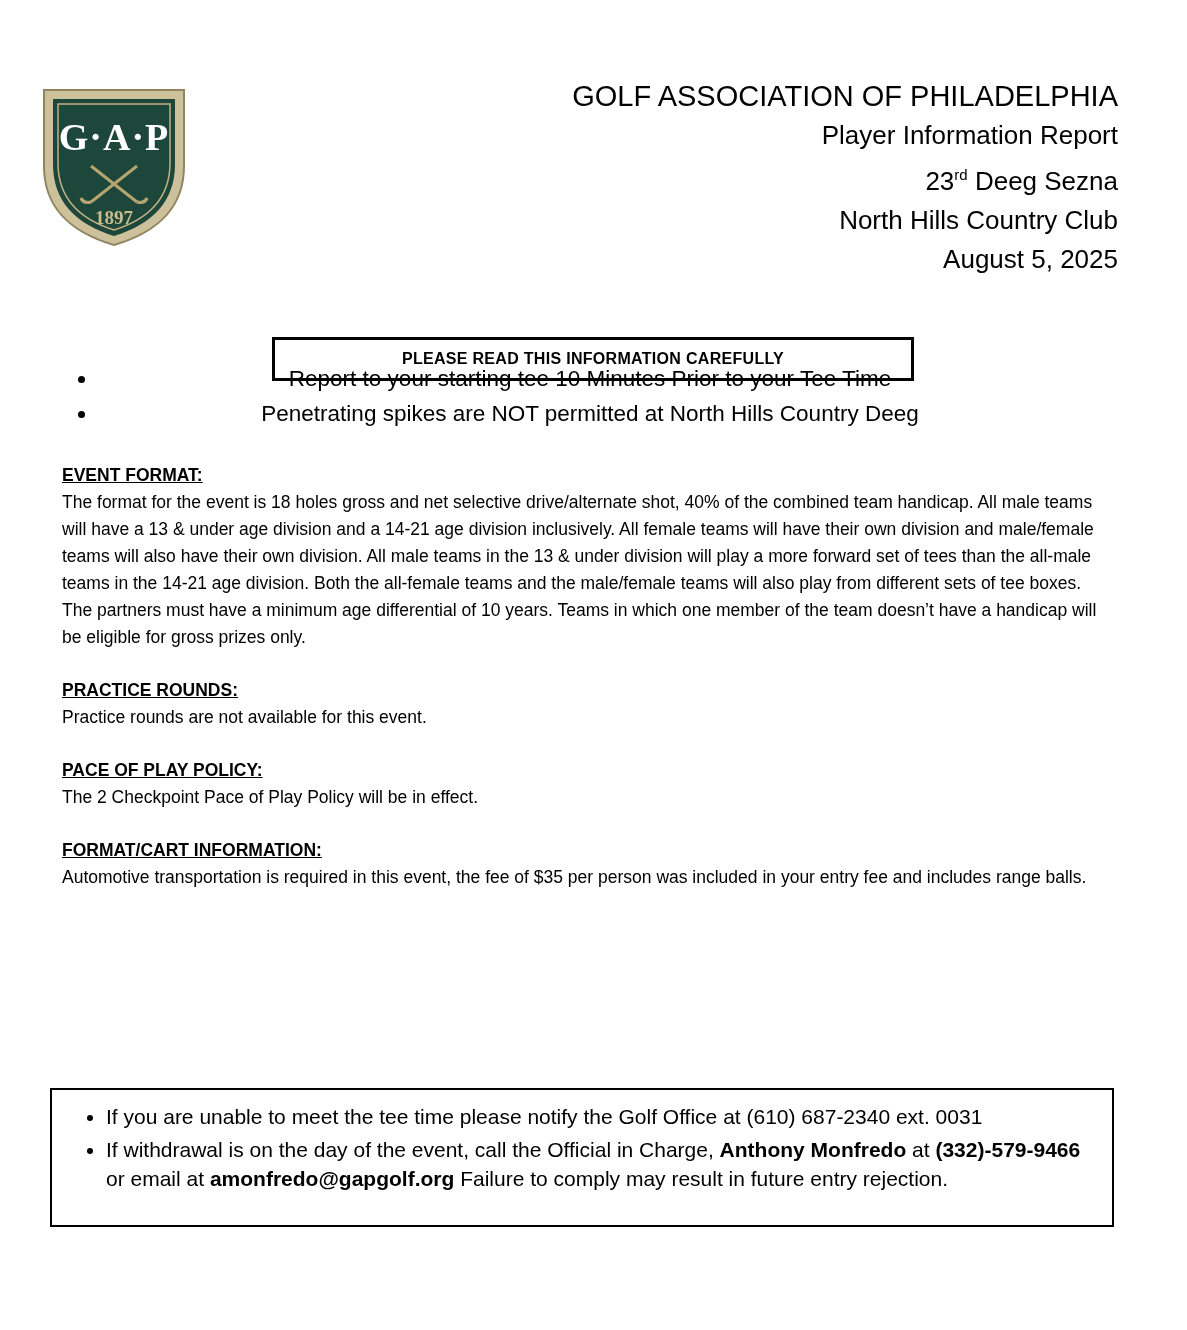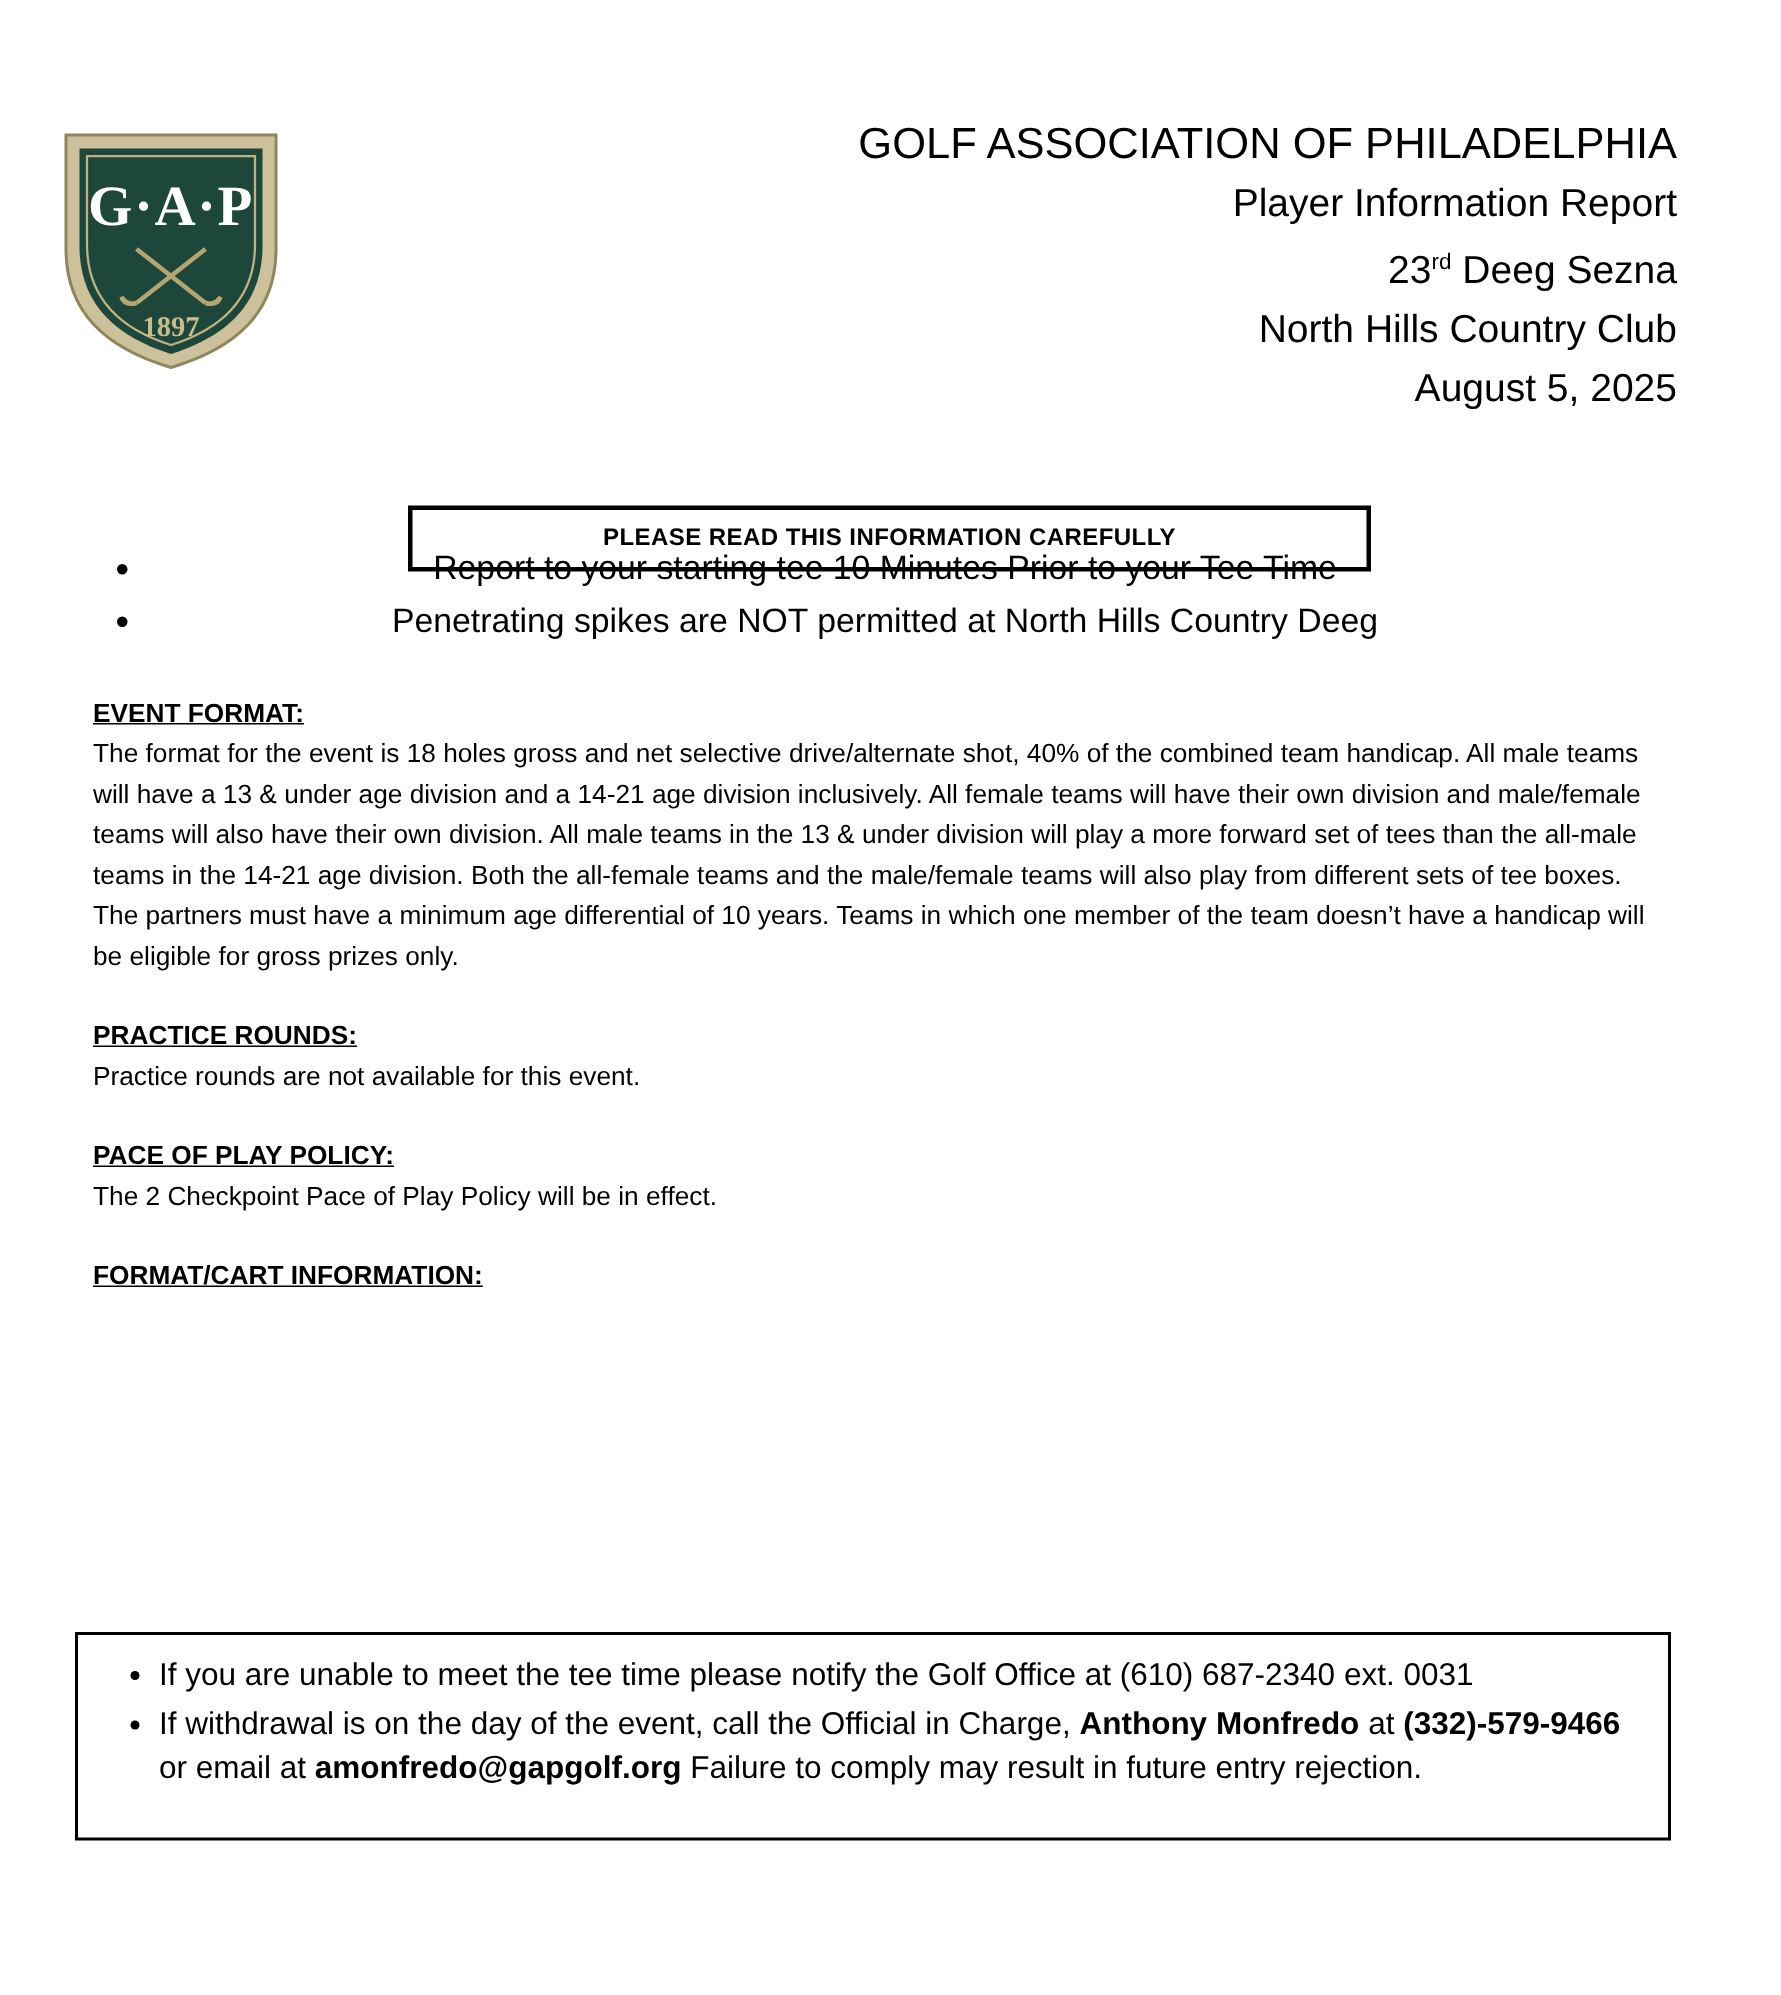--- a/index.html
+++ b/index.html
@@ -149,20 +149,21 @@
       <p>Practice rounds are not available for this event.</p>
     </div>
 
     <div class="section">
       <div class="sec-heading">PACE OF PLAY POLICY:</div>
       <p>The 2 Checkpoint Pace of Play Policy will be in effect.</p>
     </div>
 
     <div class="section">
       <div class="sec-heading">FORMAT/CART INFORMATION:</div>
+      <p>Automotive transportation is required in this event, the fee of $35 per person was included in your entry fee and includes range balls.</p>
     </div>
 
   </div>
 
   <div class="footer-box">
     <ul>
       <li>If you are unable to meet the tee time please notify the Golf Office at (610) 687-2340 ext. 0031</li>
       <li><span>If withdrawal is on the day of the event, call the Official in Charge, </span><span class="b">Anthony Monfredo</span><span> at </span><span class="b">(332)-579-9466</span><span>  or email at </span><span class="b">amonfredo@gapgolf.org</span><span> Failure to comply may result in future entry rejection.</span></li>
     </ul>
   </div>

